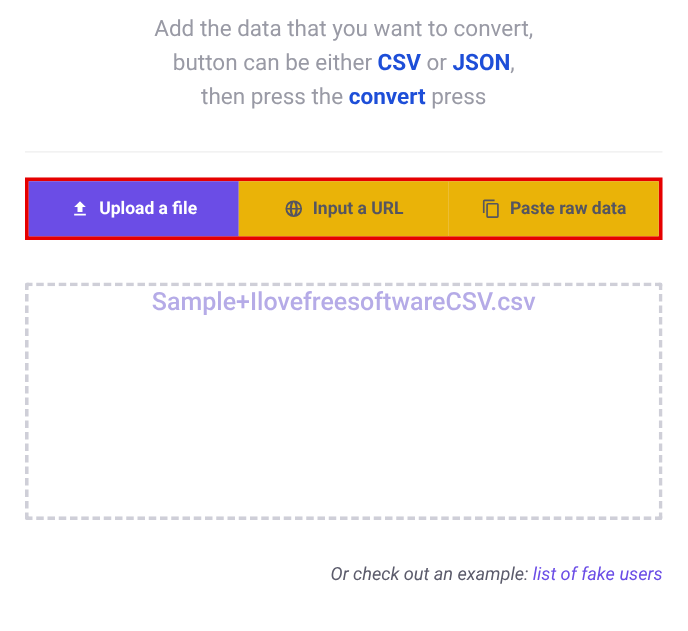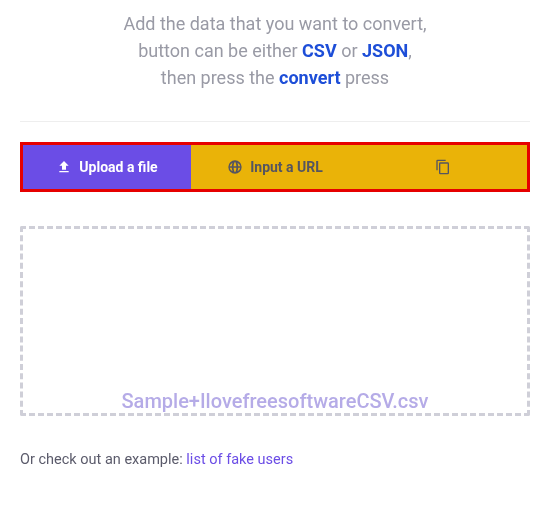--- a/index.html
+++ b/index.html
@@ -53,34 +53,35 @@
     .tab.active {
       background: #6b4de6;
       color: #ffffff;
     }
     .tab svg { width: 16px; height: 16px; flex-shrink: 0; }
     .dropzone {
       border: 3px dashed #cfcfd8;
       border-radius: 2px;
       height: 190px;
       display: flex;
-      align-items: flex-end;
+      align-items: flex-start;
       justify-content: center;
       margin-bottom: 35px;
     }
     .dropzone-text {
       color: #b5abe7;
       font-size: 20px;
       font-weight: 500;
       text-align: center;
     }
     .example-line {
-      text-align: left;
+      text-align: right;
       font-size: 14.5px;
       color: #5b5b6b;
+      font-style: italic;
     }
     .example-line a {
       color: #6b4de6;
       text-decoration: none;
     }
   </style>
 </head>
 <body>
 
 <div class="container">
@@ -102,20 +103,21 @@
     <div class="tab">
       <svg viewBox="0 0 24 24" fill="currentColor">
           <path d="M12 2a10 10 0 100 20 10 10 0 000-20zm7.9 9h-3.05a16 16 0 00-1.2-5.5A8 8 0 0119.9 11zM12 4c.9 1.2 1.9 3.4 2.1 7H9.9c.2-3.6 1.2-5.8 2.1-7zM4.1 13h3.05a16 16 0 001.2 5.5A8 8 0 014.1 13zm3.05-2H4.1a8 8 0 014.25-5.5A16 16 0 007.15 11zM12 20c-.9-1.2-1.9-3.4-2.1-7h4.2c-.2 3.6-1.2 5.8-2.1 7zm3.65-1.5a16 16 0 001.2-5.5h3.05a8 8 0 01-4.25 5.5z"></path>
         </svg>
       <span>Input a URL</span>
     </div>
     <div class="tab">
       <svg viewBox="0 0 24 24" fill="currentColor">
           <path d="M16 1H4a2 2 0 00-2 2v14h2V3h12V1zm3 4H8a2 2 0 00-2 2v14a2 2 0 002 2h11a2 2 0 002-2V7a2 2 0 00-2-2zm0 16H8V7h11v14z"></path>
         </svg>
+      <span>Paste raw data</span>
     </div>
   </div>
 
   <div class="dropzone">
     <div class="dropzone-text">Sample+IlovefreesoftwareCSV.csv</div>
   </div>
 
   <div class="example-line">
     <span>Or check out an example: </span><a href="#">list of fake users</a>
   </div>

